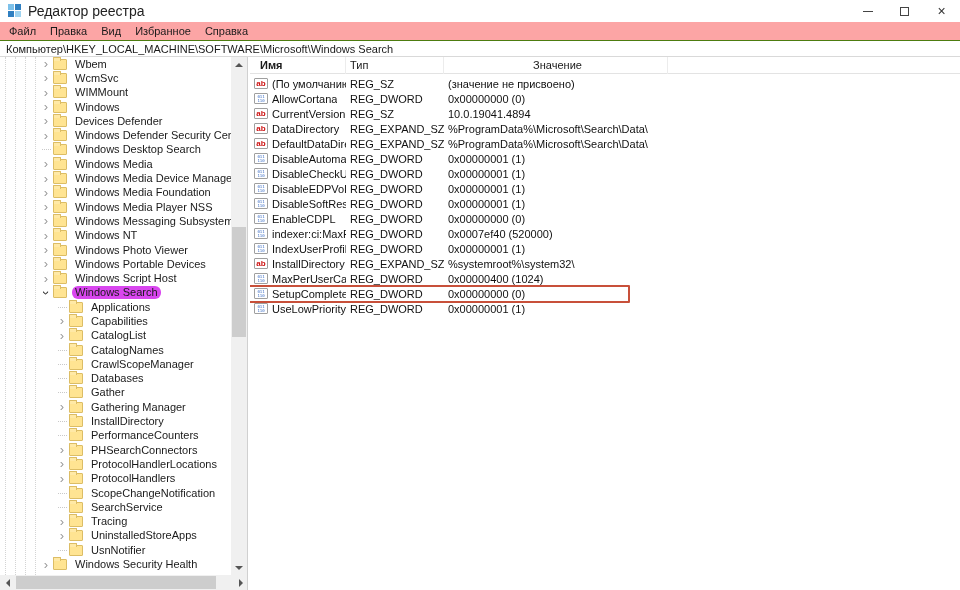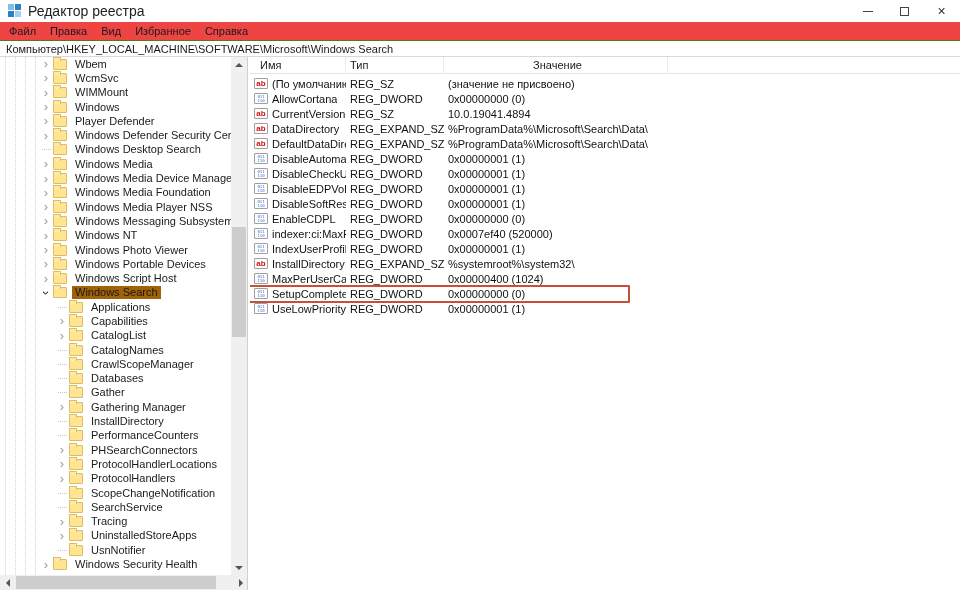--- a/index.html
+++ b/index.html
@@ -16,21 +16,21 @@
   .app-icon span { display: block; }
   .app-icon .c1 { background: #7dc1ea; } .app-icon .c2 { background: #2f7fc1; }
   .app-icon .c3 { background: #2f7fc1; } .app-icon .c4 { background: #9ed3f0; }
   .title-text { font-size: 14px; color: #222; }
   .win-controls { margin-left: auto; display: flex; height: 22px; }
   .win-btn { width: 37px; height: 22px; display: flex; align-items: center; justify-content: center; color: #444; }
   .glyph-min { width: 10px; height: 1px; background: #444; display: block; }
   .glyph-max { width: 9px; height: 9px; border: 1px solid #444; display: block; }
   .glyph-close { font-size: 14px; line-height: 10px; color: #333; }
   
-  .menubar { height: 18px; display: flex; align-items: center; padding-left: 2px; background: #ef4444; }
+  .menubar { height: 18px; display: flex; align-items: center; padding-left: 2px; background: #fca5a5; }
   .menu-item { padding: 0 7px; line-height: 18px; color: #1a1a1a; }
   
   .addressbar { height: 17px; line-height: 16px; padding-left: 6px; background: #fff;
     border-top: 1px solid #4d7c0f; border-bottom: 1px solid #d9d9d9; color: #1a1a1a; white-space: nowrap; }
   
   .main { display: flex; height: 533px; position: relative; }
   
   .tree-panel { width: 248px; position: relative; border-right: 1px solid #d0d0d0; background: #fff; overflow: hidden; flex: none; }
   .tree-guides { position: absolute; top: 0; bottom: 15px; left: 0; width: 40px; pointer-events: none; }
   .tree-guides i { position: absolute; top: 0; bottom: 0; border-left: 1px dotted #d4d4d4; }
@@ -41,39 +41,39 @@
   .arrow { width: 14px; height: 14px; flex: none; display: flex; align-items: center; justify-content: center; }
   .arrow.collapsed::after { content: "›"; font-size: 13px; color: #9a9a9a; line-height: 10px; }
   .arrow.expanded::after { content: "›"; font-size: 13px; color: #333; line-height: 10px;
     display: inline-block; transform: rotate(90deg); }
   .arrow.leaf::after { content: ""; width: 9px; border-top: 1px dotted #c9c9c9; display: block; }
   .folder { width: 14px; height: 11px; flex: none; position: relative; margin-right: 5px;
     background: #ffe492; border: 1px solid #dcbd65; border-radius: 1px; }
   .folder::before { content: ""; position: absolute; top: -3px; left: -1px; width: 6px; height: 3px;
     background: #ffe9a6; border: 1px solid #dcbd65; border-bottom: none; border-radius: 1px 1px 0 0; }
   .tlabel { padding: 0 3px; line-height: 13px; color: #1a1a1a; }
-  .tlabel.selected { background: #a16207; }
+  .tlabel.selected { background: #d946ef; border-radius: 6px; }
   
   .v-scrollbar { position: absolute; top: 0; right: 0; width: 16px; bottom: 15px; background: #f0f0f0; }
   .v-scrollbar .thumb { position: absolute; left: 1px; right: 1px; top: 170px; height: 110px; background: #cdcdcd; }
   .sb-btn { position: absolute; left: 0; right: 0; height: 15px; display: flex; align-items: center; justify-content: center; }
   .sb-up { top: 0; } .sb-down { bottom: 0; }
   .tri-up { width: 0; height: 0; border-left: 4px solid transparent; border-right: 4px solid transparent; border-bottom: 4px solid #555; }
   .tri-down { width: 0; height: 0; border-left: 4px solid transparent; border-right: 4px solid transparent; border-top: 4px solid #555; }
   .h-scrollbar { position: absolute; left: 0; bottom: 0; width: 248px; height: 15px; background: #f0f0f0; }
   .h-scrollbar .thumb { position: absolute; top: 1px; bottom: 1px; left: 16px; width: 200px; background: #cdcdcd; }
   .sbh-btn { position: absolute; top: 0; bottom: 0; width: 15px; display: flex; align-items: center; justify-content: center; }
   .sbh-left { left: 0; } .sbh-right { right: 0; }
   .tri-left { width: 0; height: 0; border-top: 4px solid transparent; border-bottom: 4px solid transparent; border-right: 4px solid #555; }
   .tri-right { width: 0; height: 0; border-top: 4px solid transparent; border-bottom: 4px solid transparent; border-left: 4px solid #555; }
   
   .list-panel { flex: 1; position: relative; background: #fff; margin-left: 2px; overflow: hidden; }
   .list-header { height: 17px; display: flex; border-bottom: 1px solid #e3e3e3; align-items: center; }
   .hcell { height: 17px; line-height: 17px; border-right: 1px solid #ececec; color: #1a1a1a; }
-  .hcell.h-name  { width: 96px; padding-left: 10px; }
+  .hcell.h-name  { width: 96px; padding-left: 10px; font-weight: bold; }
   .hcell.h-type  { width: 98px; padding-left: 4px; }
   .hcell.h-value { width: 224px; padding-left: 4px; text-align: center; }
   .list-rows { margin-top: 2px; }
   .list-row { height: 15px; display: flex; align-items: center; white-space: nowrap; }
   .cell-name { width: 96px; padding-left: 4px; display: flex; align-items: center; overflow: hidden; flex: none; }
   .cell-type { width: 98px; padding-left: 4px; flex: none; overflow: hidden; }
   .cell-value { padding-left: 4px; overflow: hidden; }
   .vname { overflow: hidden; text-overflow: clip; }
   .vicon { width: 14px; height: 11px; flex: none; margin-right: 4px; background: #fff;
     border: 1px solid #9f9f9f; border-radius: 1px; display: flex; align-items: center; justify-content: center; overflow: hidden; }
@@ -145,21 +145,21 @@
     <span class="tlabel">WIMMount</span>
   </div>
           <div class="tree-row lvl0">
     <span class="arrow collapsed"></span>
     <span class="folder"></span>
     <span class="tlabel">Windows</span>
   </div>
           <div class="tree-row lvl0">
     <span class="arrow collapsed"></span>
     <span class="folder"></span>
-    <span class="tlabel">Player Defender</span>
+    <span class="tlabel">Devices Defender</span>
   </div>
           <div class="tree-row lvl0">
     <span class="arrow collapsed"></span>
     <span class="folder"></span>
     <span class="tlabel">Windows Defender Security Center</span>
   </div>
           <div class="tree-row lvl0">
     <span class="arrow leaf"></span>
     <span class="folder"></span>
     <span class="tlabel">Windows Desktop Search</span>

